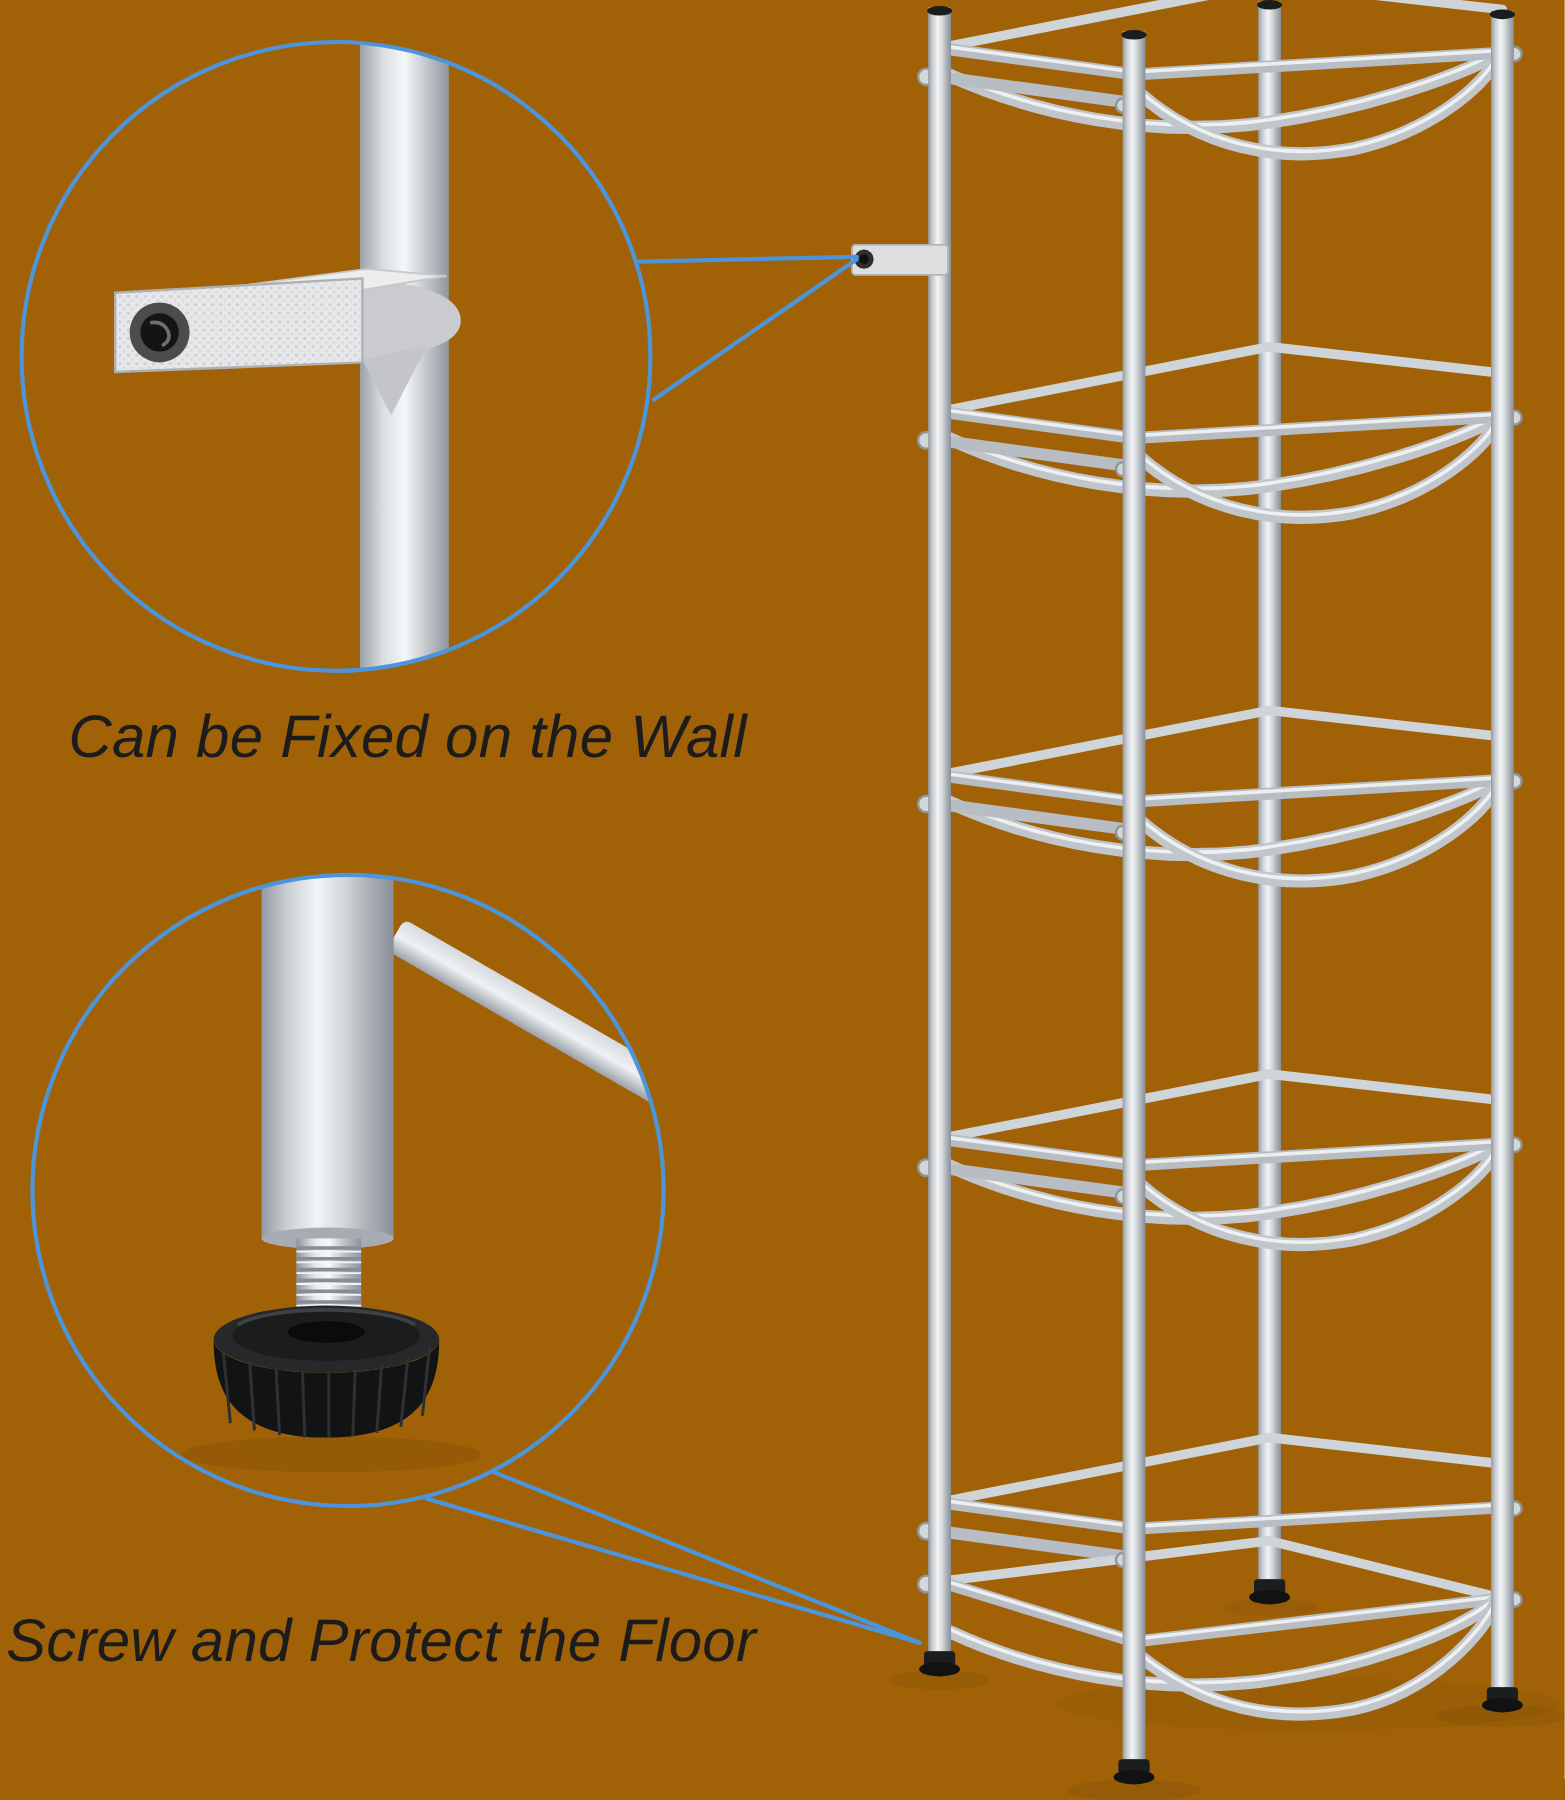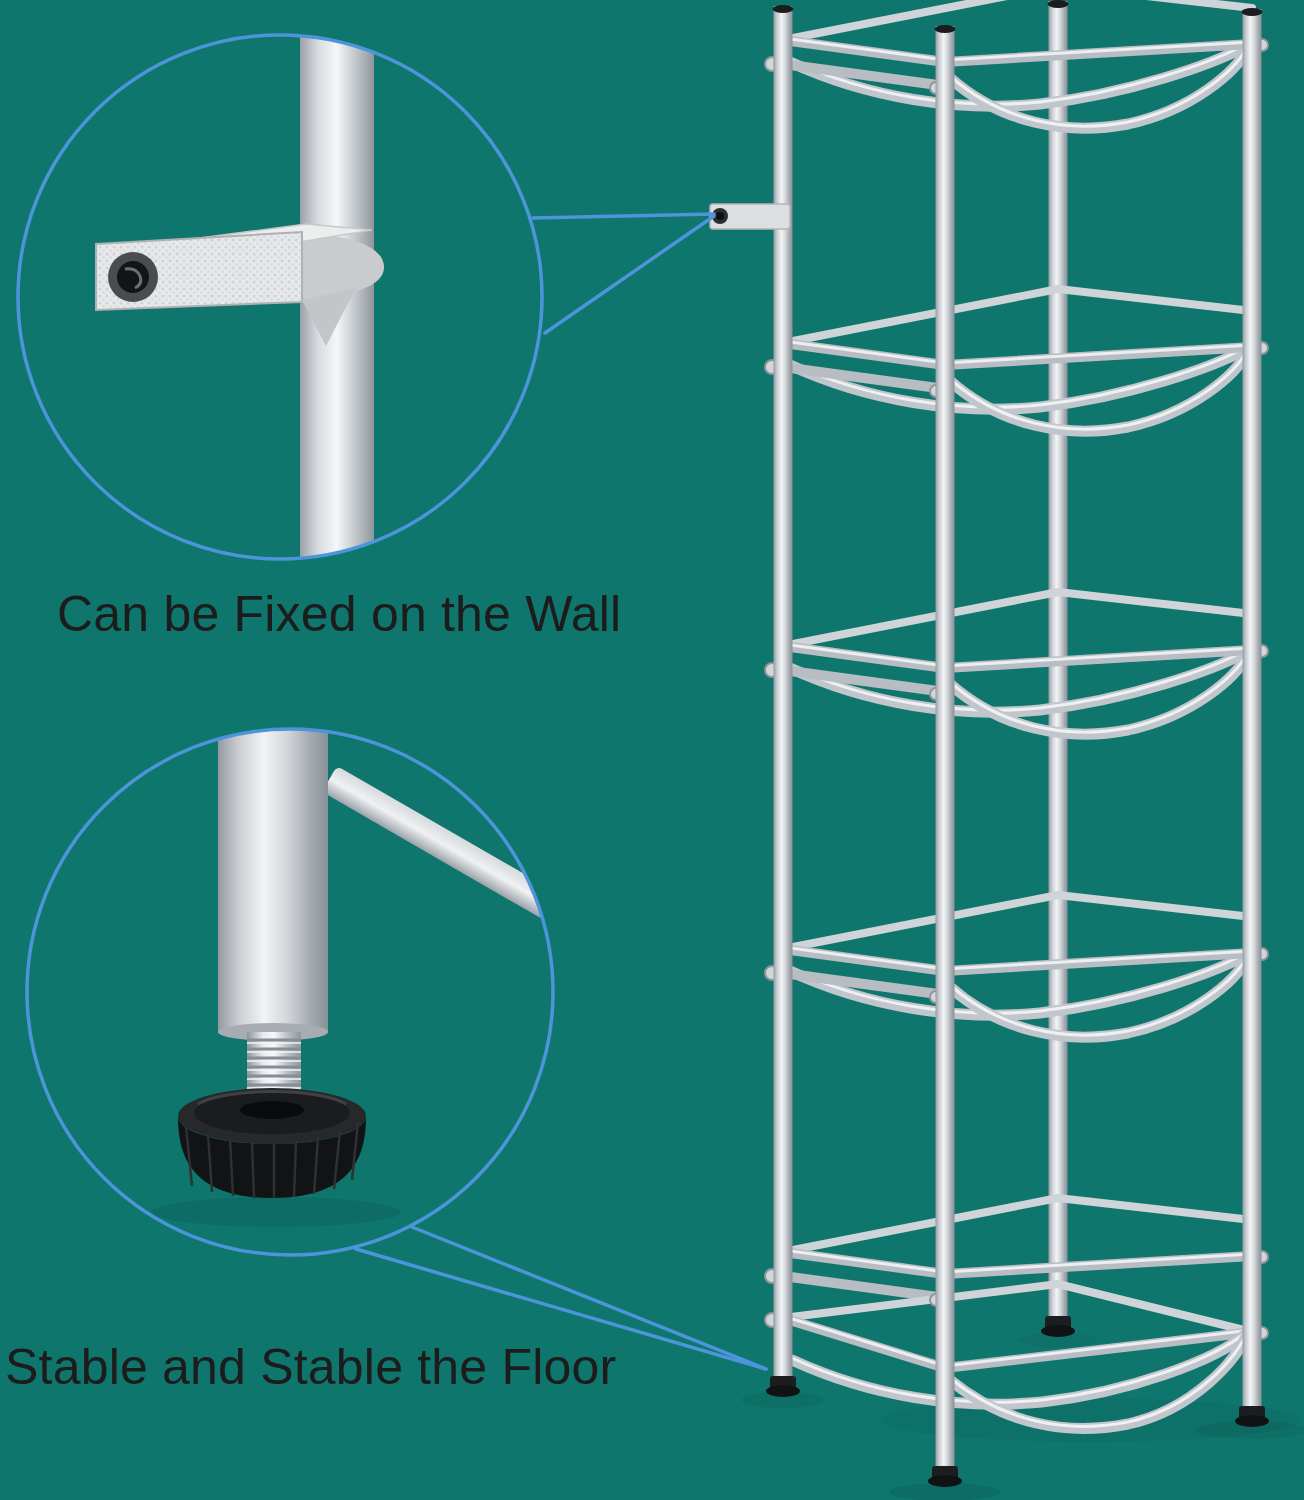--- a/index.html
+++ b/index.html
@@ -1,18 +1,18 @@
 <!DOCTYPE html>
 <html><head>
 <meta charset="utf-8">
 <style>
   html,body{margin:0;padding:0;background:#fff;}
   .stage{
-    position:relative;width:1304px;height:1500px;background:#0f766e;
-    overflow:hidden;font-family:"Liberation Sans", sans-serif;
+    position:relative;width:1304px;height:1500px;background:#a16207;
+    overflow:hidden;font-family:"Liberation Sans", sans-serif;font-style:italic;
   }
   .stage svg{position:absolute;left:0;top:0;}
   .label{position:absolute;color:#1c1c1c;font-size:50px;line-height:57px;letter-spacing:.2px;white-space:nowrap;}
   .label-wall{left:57px;top:586px;}
   .label-feet{left:5px;top:1282px;}
   
   .railFar{stroke:#cfd4d8;stroke-width:8;stroke-linecap:round;fill:none;}
   .rail{stroke:#b7bdc3;stroke-width:10;stroke-linecap:round;fill:none;}
   .railHi{stroke:#eceef0;stroke-width:3;stroke-linecap:round;fill:none;transform:translateY(-2px);}
   .strand{stroke:#c0c6cb;stroke-width:11;fill:none;stroke-linecap:round;}
@@ -203,16 +203,16 @@
     <circle class="calloutCircle" cx="290" cy="992" r="263" stroke="#4D95DB"></circle>
     <line class="blueLine" x1="412" y1="1227" x2="766" y2="1369" stroke="#4D95DB"></line>
     <line class="blueLine" x1="356" y1="1249" x2="766" y2="1369" stroke="#4D95DB"></line>
   </g>
 </svg>
 
 <div class="label label-wall">Can be Fixed on the Wall</div>
 
 <div class="label label-feet">
   <br>
-  <span>Stable and Stable the Floor</span>
+  <span>Screw and Protect the Floor</span>
 </div>
 
 </div>
 
 </body></html>

